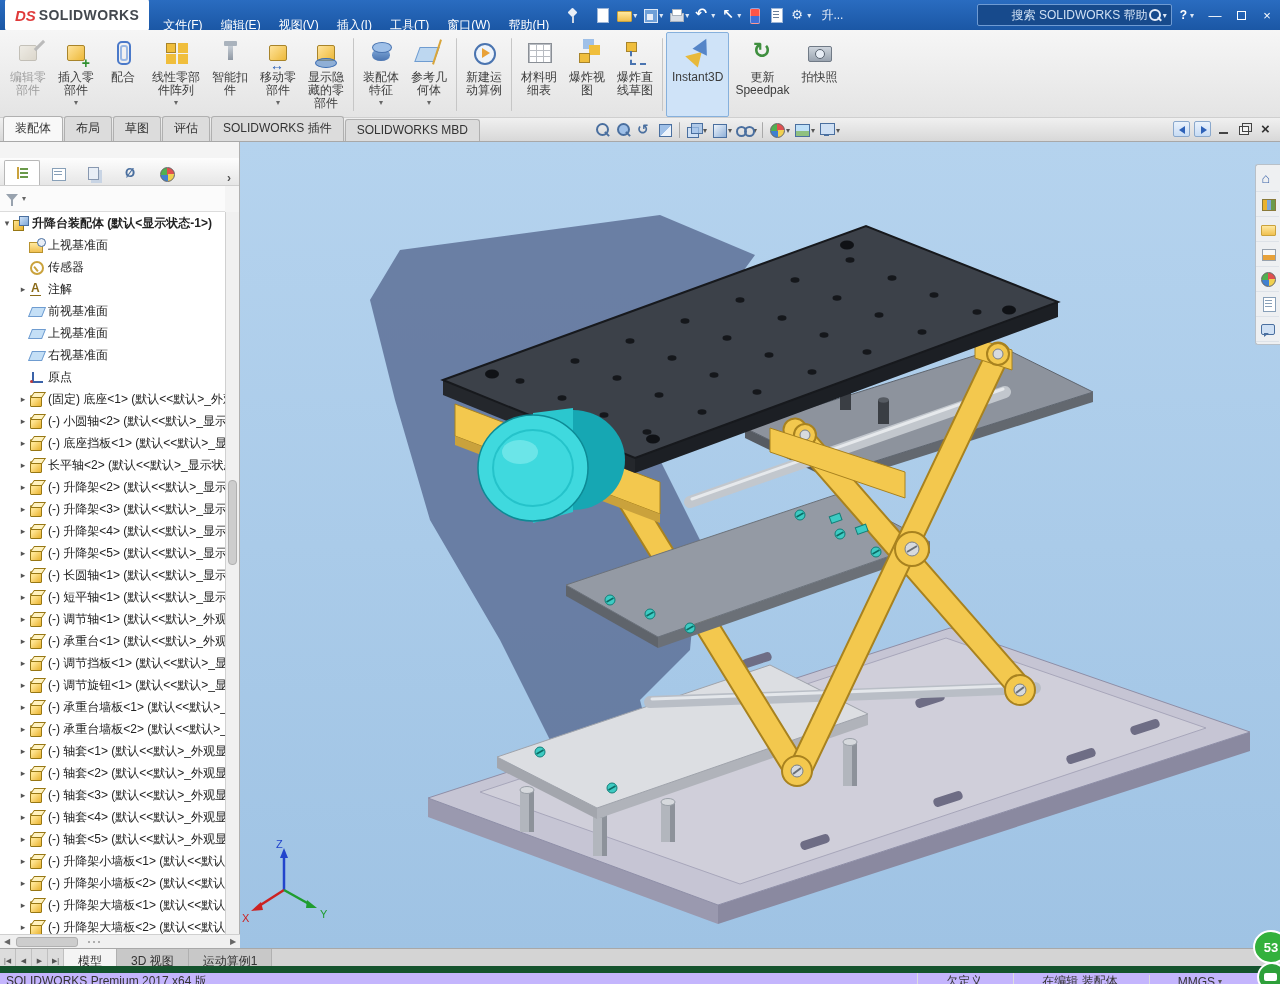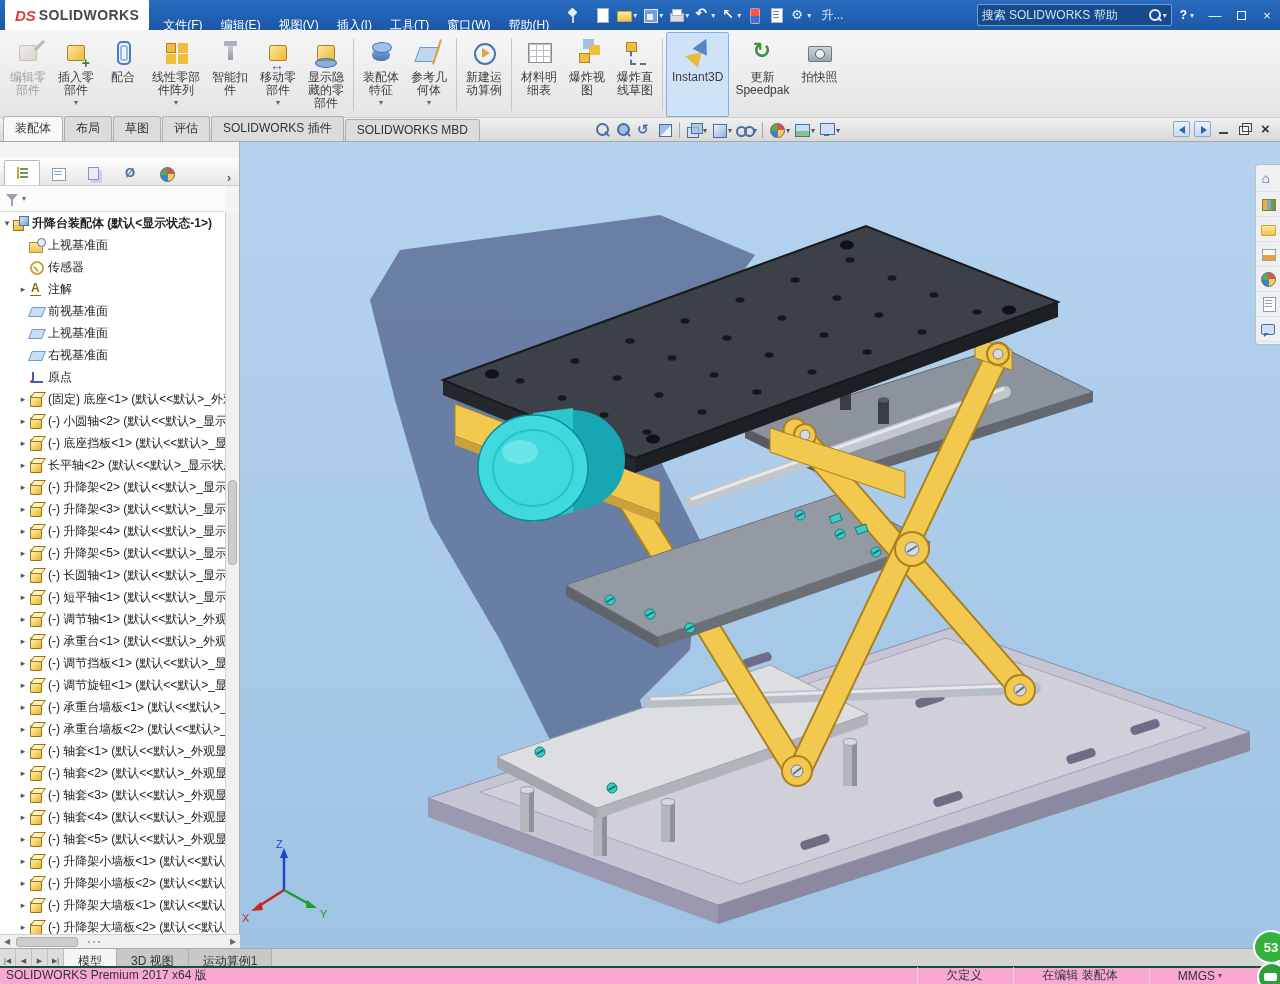--- a/index.html
+++ b/index.html
@@ -27,21 +27,21 @@
   .q-print::before { content:""; position:absolute; left:2px; top:6px; width:12px; height:7px; background:#d8dde5; border:1px solid #a9b2be; }
   .q-print::after { content:""; position:absolute; left:4px; top:2px; width:8px; height:5px; background:#fff; border:1px solid #a9b2be; }
   .q-undo::before { content:"↶"; position:absolute; left:1px; top:-2px; color:#fff; font-size:14px; font-weight:bold; }
   .q-select::before { content:"↖"; position:absolute; left:2px; top:-1px; color:#fff; font-size:14px; font-weight:bold; }
   .q-rebuild::before { content:""; position:absolute; left:4px; top:1px; width:8px; height:14px; border-radius:2px; background:linear-gradient(180deg,#ff5448 0 50%,#3f6fd8 50% 100%); border:1px solid rgba(255,255,255,.4); }
   .q-props::before { content:""; position:absolute; left:3px; top:1px; width:10px; height:13px; background:#fff; border:1px solid #9db6d8; }
   .q-props::after { content:""; position:absolute; left:5px; top:4px; width:6px; height:1px; background:#6a7f9a; box-shadow:0 3px 0 #6a7f9a,0 6px 0 #6a7f9a; }
   .q-options::before { content:"⚙"; position:absolute; left:1px; top:0; color:#eef3fa; font-size:13px; }
   .doctitle { margin-left:8px; color:#e8eef8; white-space:nowrap; }
   .search { margin-left:auto; display:flex; align-items:center; background:#174a8c; border:1px solid #6f9bd3; border-radius:2px; height:22px; padding:0 4px; width:195px; }
-  .search input { flex:1; background:transparent; border:none; outline:none; color:#dfe9f6; font-size:12px; min-width:10px; font-family:inherit; }
+  .search input { flex:1; background:transparent; border:none; outline:none; color:#dfe9f6; font-size:12px; min-width:10px; font-family:inherit;text-align:right; }
   .search input::placeholder { color:#cfe0f4; }
   .mag { width:14px; height:14px; position:relative; flex:0 0 auto; }
   .mag::before { content:""; position:absolute; left:1px; top:1px; width:8px; height:8px; border:2px solid #e8eef8; border-radius:50%; }
   .mag::after { content:""; position:absolute; left:9px; top:10px; width:5px; height:2px; background:#e8eef8; transform:rotate(45deg); }
   .helpbtn { display:flex; align-items:center; margin:0 8px; font-weight:bold; color:#fff; gap:2px; }
   .winbtns { display:flex; height:100%; }
   .winbtn { width:26px; height:100%; display:flex; align-items:center; justify-content:center; color:#fff; font-size:13px; }
   .maxbox { width:9px; height:9px; border:1px solid #fff; display:inline-block; }
 
   
@@ -178,21 +178,21 @@
   .tp-props::before { content:""; position:absolute; left:3px; top:1px; width:11px; height:13px; background:#fff; border:1px solid #88a0b8; }
   .tp-props::after { content:""; position:absolute; left:5px; top:4px; width:7px; height:1px; background:#88a0b8; box-shadow:0 3px 0 #88a0b8,0 6px 0 #88a0b8; }
   .tp-forum::before { content:""; position:absolute; left:1px; top:3px; width:12px; height:9px; background:#cfe0f4; border:1px solid #4a6f9f; border-radius:2px; }
   .tp-forum::after { content:""; position:absolute; left:4px; top:12px; border-top:4px solid #4a6f9f; border-right:5px solid transparent; }
 
   
   #doctabs { position:absolute; top:948px; left:0; right:0; height:25px; background:#d4d4d4; border-top:1px solid #a8a8a8; display:flex; align-items:stretch; }
   .dnavbtn { width:16px; display:flex; align-items:center; justify-content:center; font-size:7px; color:#555; border-right:1px solid #c0c0c0; background:#dcdcdc; }
   .dtab { padding:0 14px; display:flex; align-items:center; background:#c8c8c8; border-right:1px solid #b0b0b0; color:#333; }
   .dtab.active { background:#f4f4f4; }
-  #statusbar { position:absolute; top:966px; left:0; right:0; height:18px; background:#f9a8d4; border-top:2px solid #14532d; display:flex; align-items:flex-end; padding:0 6px; color:#333; }
+  #statusbar { position:absolute; top:966px; left:0; right:0; height:18px; background:#c4b5fd; border-top:7px solid #14532d; display:flex; align-items:flex-start; padding:0 6px; color:#333; }
   .sright { margin-left:auto; display:flex; align-items:center; }
   .sitem { padding:0 28px; border-left:1px solid #dcdcdc; display:flex; align-items:center; gap:3px; white-space:nowrap; }
   .scaret { font-size:8px; color:#555; }
   .st-tag { width:14px; height:12px; position:relative; display:inline-block; margin-left:10px; }
   .st-tag::before { content:""; position:absolute; left:1px; top:0; width:11px; height:11px; background:#cfe0f4; border:1px solid #4a6f9f; }
 
   
   .badge1 { position:absolute; right:-9px; top:930px; width:36px; height:34px; border-radius:50%; background:#33b13c; border:2px solid #fff; color:#fff; display:flex; align-items:center; justify-content:center; font-size:13px; font-weight:bold; z-index:60; }
   .badge2 { position:absolute; right:-7px; top:962px; width:30px; height:30px; border-radius:50%; background:#2ea03a; border:2px solid #fff; z-index:60; }
   .badge2::before { content:""; position:absolute; left:5px; top:9px; width:13px; height:8px; background:#fff; border-radius:2px; }

